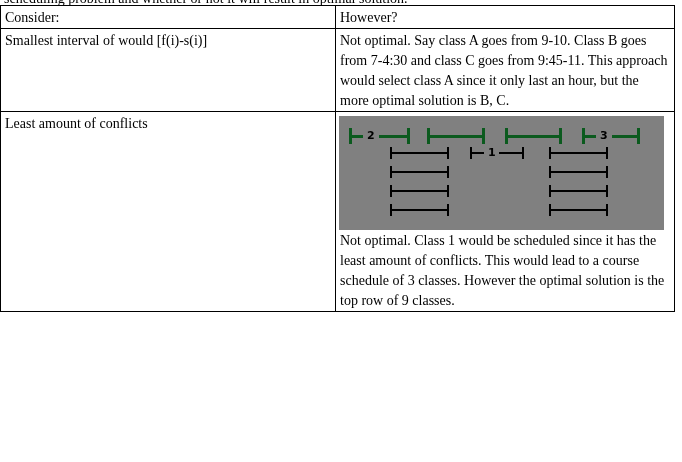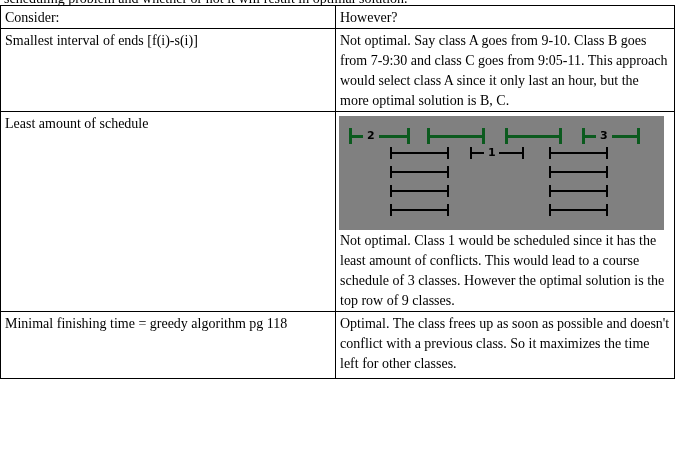--- a/index.html
+++ b/index.html
@@ -24,25 +24,25 @@
 
 <div class="clipped-line">scheduling problem and whether or not it will result in optimal solution.</div>
 
 <table class="grid">
   <tbody>
       <tr>
     <td class="c1" style="height:20px">Consider:</td>
     <td class="c2">However?</td>
   </tr>
   <tr>
-    <td class="c1" style="height:80px">Smallest  interval  of ends  [f(i)-s(i)]</td>
-    <td class="c2">Not optimal.  Say class A goes from  9-10. Class B goes from  7-9:30 and class C goes from  9:05-11. This  approach would  select class A since it only last an hour,  but the more optimal  solution  is B, C.</td>
+    <td class="c1" style="height:80px">Smallest  interval  of would  [f(i)-s(i)]</td>
+    <td class="c2">Not optimal.  Say class A goes from  9-10. Class B goes from  7-4:30 and class C goes from  9:45-11. This  approach would  select class A since it only last an hour,  but the more optimal  solution  is B, C.</td>
   </tr>
   <tr>
-    <td class="c1" style="height:188px">Least amount  of schedule</td>
+    <td class="c1" style="height:188px">Least amount  of conflicts</td>
     <td class="c2">
       <div class="gray">
 
         <div>
           <div class="cap g" style="left:10px;top:12px"></div>
           <div class="seg g" style="left:10px;top:19px;width:14px"></div>
           <div class="lbl" style="left:28px;top:14px">2</div>
           <div class="seg g" style="left:40px;top:19px;width:30px"></div>
           <div class="cap g" style="left:68px;top:12px"></div>
         </div>
@@ -98,18 +98,14 @@
               <div class="seg b" style="left:210px;top:74px;width:58px"></div>
               <div class="cap b" style="left:267px;top:69px"></div>
           <div class="cap b" style="left:210px;top:88px"></div>
               <div class="seg b" style="left:210px;top:93px;width:58px"></div>
               <div class="cap b" style="left:267px;top:88px"></div>
         </div>
       </div>
       <div>Not optimal.  Class 1 would  be scheduled  since it has the least amount  of conflicts.  This  would lead to a course schedule  of 3 classes. However  the optimal  solution  is the top row of 9 classes.</div>
     </td>
   </tr>
-  <tr>
-    <td class="c1" style="height:64px">Minimal  finishing  time  = greedy algorithm  pg 118</td>
-    <td class="c2">Optimal.  The class frees up as soon as possible and doesn't conflict  with a previous  class.  So it maximizes  the time left  for other classes.</td>
-  </tr>
 </tbody>
   </table>
 
 </body></html>

